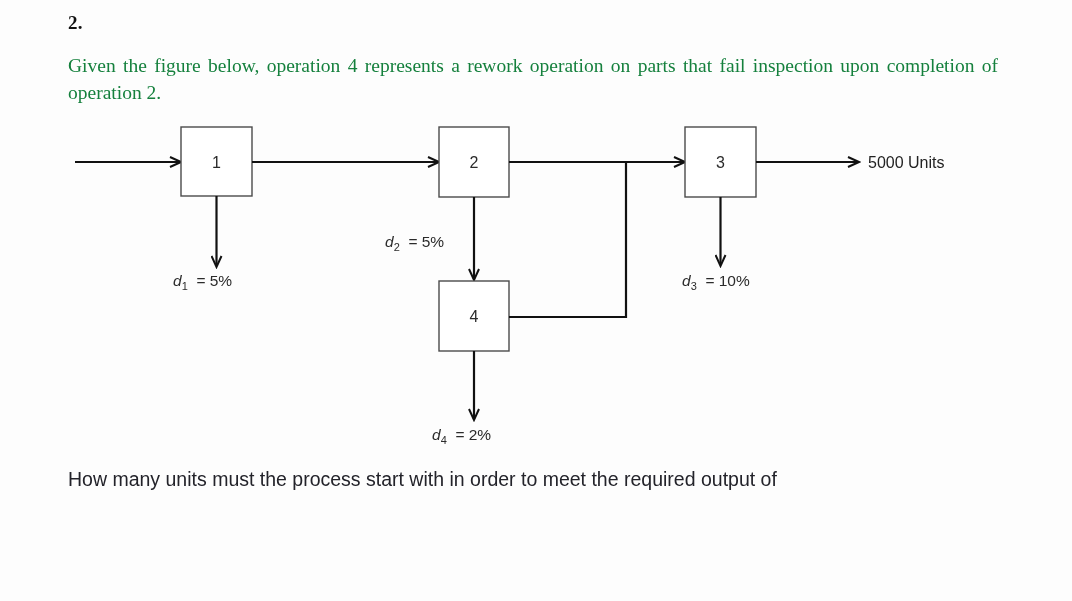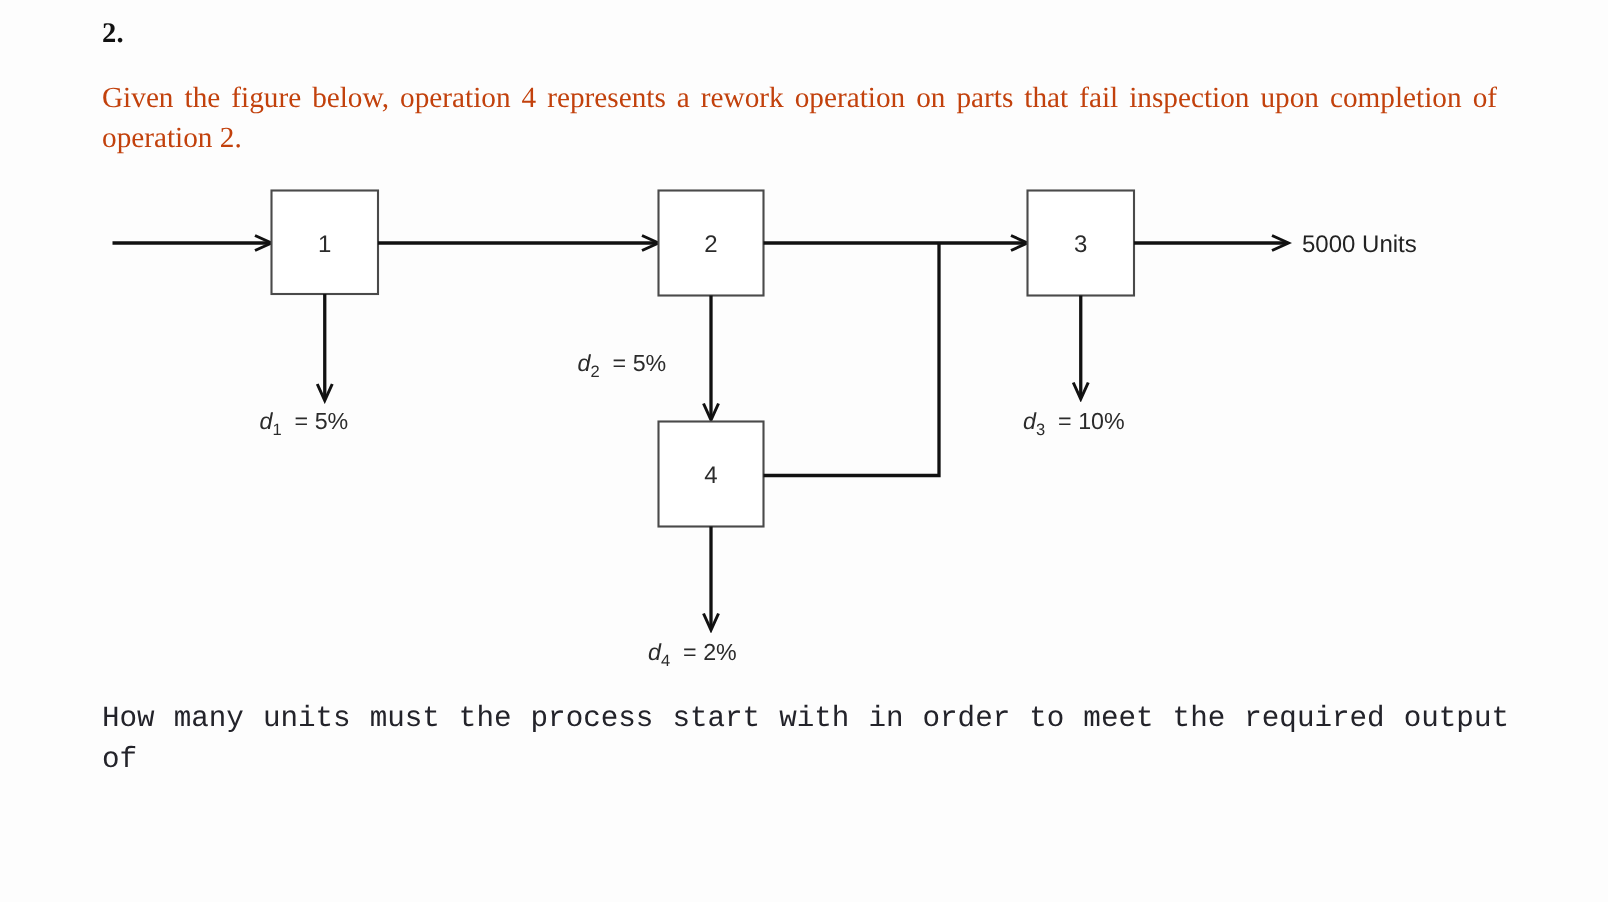--- a/index.html
+++ b/index.html
@@ -30,30 +30,30 @@
     color: #111;
   }
   .intro {
     position: absolute;
     left: 68px;
     top: 52px;
     width: 930px;
     font-family: "Liberation Serif", serif;
     font-size: 19.5px;
     line-height: 27px;
-    color: #c2410c;
+    color: #15803d;
     text-align: justify;
     text-justify: inter-word;
   }
   .outro {
     position: absolute;
     left: 68px;
     top: 466px;
     width: 938px;
-    font-family: Liberation Mono, monospace;
+    font-family: Liberation Sans, sans-serif;
     font-size: 19.5px;
     line-height: 27px;
     color: #23232a;
     text-align: justify;
     text-justify: inter-word;
   }
   .outro .last-line {
     display: block;
   }
 

